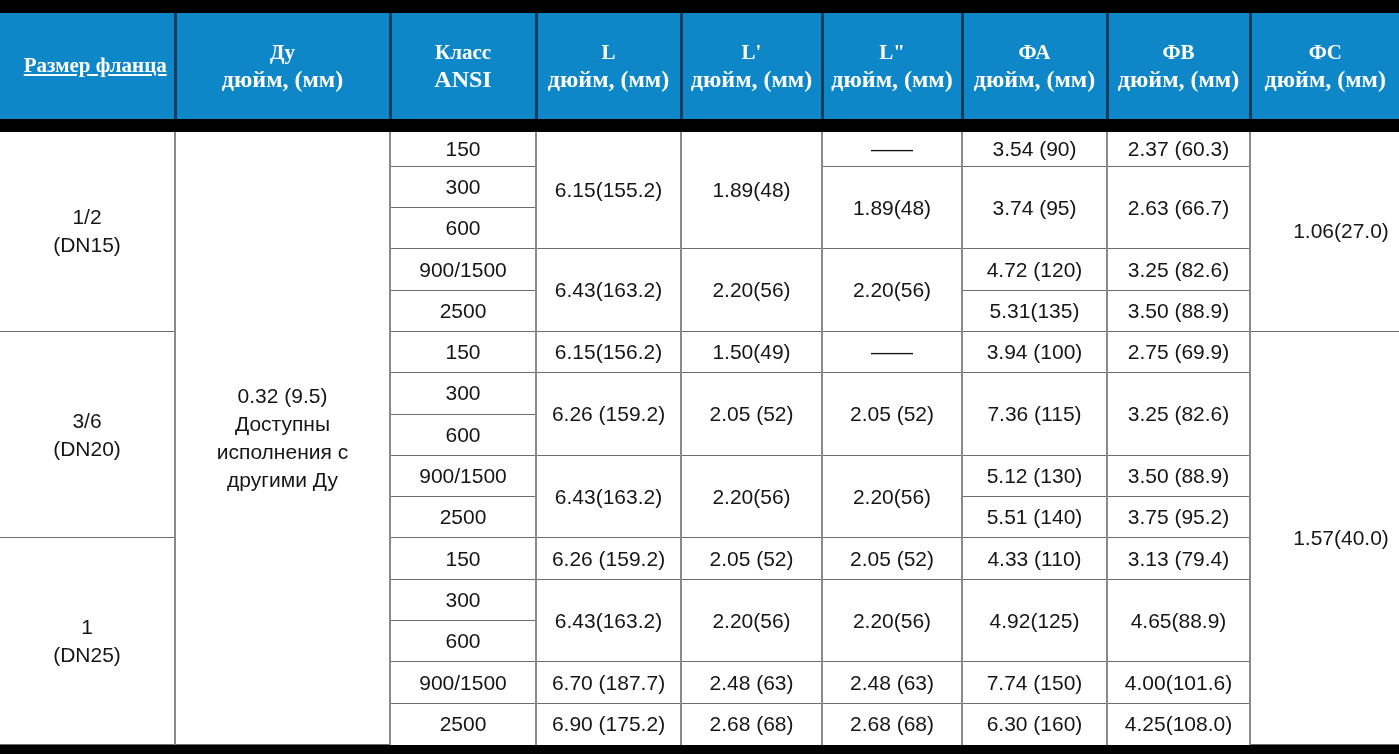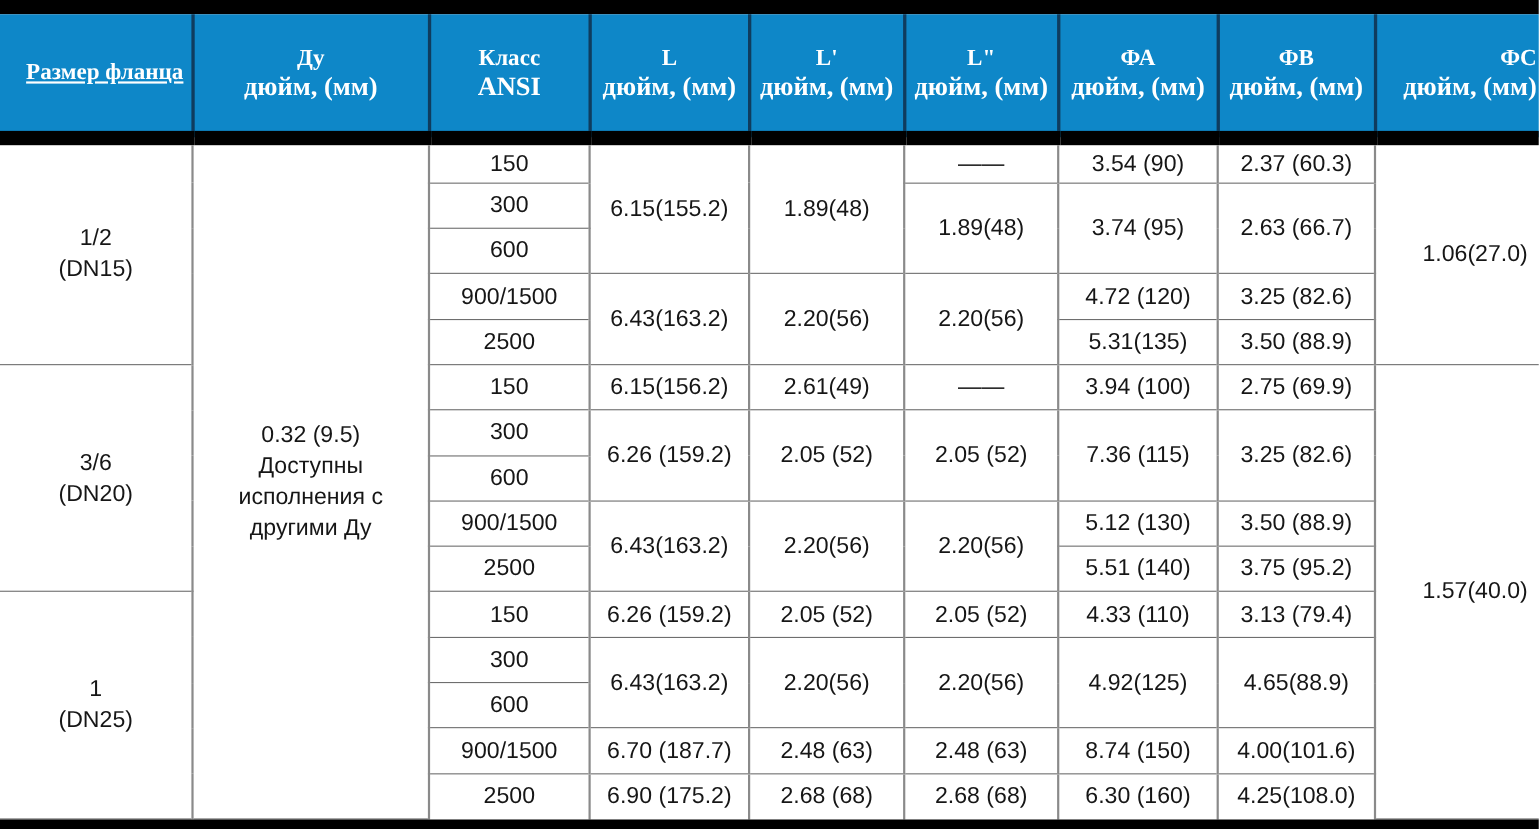--- a/index.html
+++ b/index.html
@@ -18,21 +18,21 @@
   thead tr { height: 112px; }
   th {
     background: #0E87C8; color: #ffffff;
     font-family: "Liberation Serif", serif; font-weight: bold;
     font-size: 21px; line-height: 27px;
     text-align: center; vertical-align: middle;
     padding: 0 2px;
     border-bottom: 13px solid #000000;
     border-right: 3px solid #0f3c5e;
   }
-  th.no-div { border-right: none; text-align: right; }
+  th.no-div { border-right: none; }
   th.left-h { text-align: center; padding-left: 19px; text-decoration: underline; }
   th .unit { font-size: 24px; }
 
   tbody tr { height: 40px; }
   td {
     border-top: 1px solid #6e6e6e; border-bottom: 1px solid #6e6e6e;
     border-left: 2px solid #8a8a8a; border-right: 2px solid #8a8a8a;
     text-align: center; vertical-align: middle;
     font-size: 21px; color: #161616; padding: 0 3px;
     background: #ffffff;
@@ -137,21 +137,21 @@
         <td>2500</td>
         <td>5.31(135)</td>
         <td>3.50 (88.9)</td>
       </tr>
 
       <tr>
         <td class="ml edge-l" rowspan="5">3/6
 (DN20)</td>
         <td>150</td>
         <td>6.15(156.2)</td>
-        <td>2.61(49)</td>
+        <td>1.50(49)</td>
         <td>——</td>
         <td>3.94 (100)</td>
         <td>2.75 (69.9)</td>
         <td class="edge-r" rowspan="10">1.57(40.0)</td>
       </tr>
       <tr>
         <td>300</td>
         <td rowspan="2">6.26 (159.2)</td>
         <td rowspan="2">2.05 (52)</td>
         <td rowspan="2">2.05 (52)</td>
@@ -194,21 +194,21 @@
         <td rowspan="2">4.65(88.9)</td>
       </tr>
       <tr>
         <td>600</td>
       </tr>
       <tr>
         <td>900/1500</td>
         <td>6.70 (187.7)</td>
         <td>2.48 (63)</td>
         <td>2.48 (63)</td>
-        <td>8.74 (150)</td>
+        <td>7.74 (150)</td>
         <td>4.00(101.6)</td>
       </tr>
       <tr>
         <td>2500</td>
         <td>6.90 (175.2)</td>
         <td>2.68 (68)</td>
         <td>2.68 (68)</td>
         <td>6.30 (160)</td>
         <td>4.25(108.0)</td>
       </tr>

